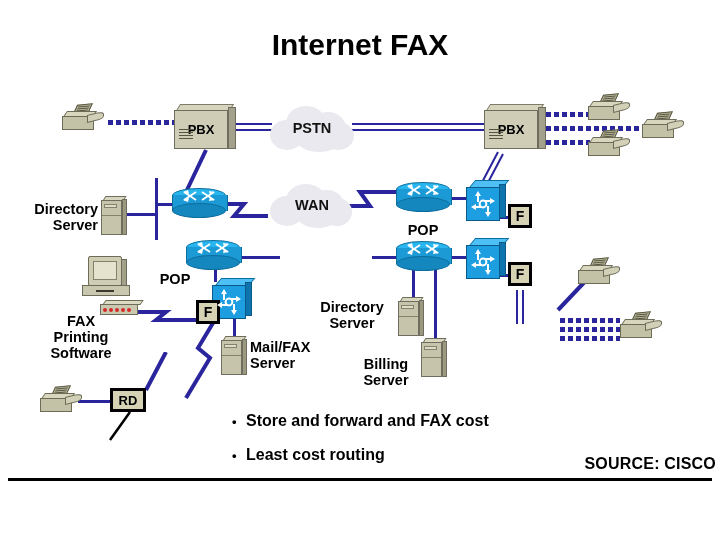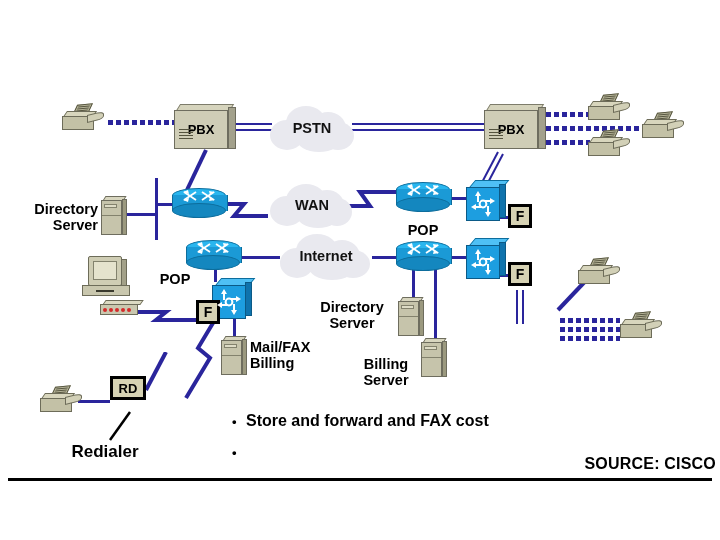--- a/index.html
+++ b/index.html
@@ -293,20 +293,21 @@
     height: 3px;
     background: #000;
   }
   .leader { position: absolute; }
 </style>
 </head>
 <body>
 
 <div id="slide">
 
+  <div id="title">Internet FAX</div>
 
   <div class="dash" style="left:108px; top:120px; width:68px;"></div>
 
   <div class="dbl" style="left:234px; top:123px; width:38px; height:9px;">
     <i style="top:0;"></i>
       <i style="top:6px;"></i>
   </div>
 
   <div class="dbl" style="left:352px; top:123px; width:132px; height:9px;">
     <i style="top:0;"></i>
@@ -400,28 +401,20 @@
 
   <div class="cloud-wrap" style="left:268px; top:182px; width:88px; height:46px;">
     <div class="c" style="left:2px;  top:14px; width:34px; height:30px;"></div>
     <div class="c" style="left:18px; top:2px;  width:40px; height:32px;"></div>
     <div class="c" style="left:42px; top:8px;  width:34px; height:30px;"></div>
     <div class="c" style="left:28px; top:18px; width:44px; height:28px;"></div>
     <div class="c" style="left:54px; top:16px; width:30px; height:28px;"></div>
     <div class="ctext" style="top:16px;">WAN</div>
   </div>
 
-  <div class="cloud-wrap" style="left:278px; top:232px; width:96px; height:48px;">
-    <div class="c" style="left:2px;  top:16px; width:34px; height:30px;"></div>
-    <div class="c" style="left:18px; top:2px;  width:42px; height:34px;"></div>
-    <div class="c" style="left:46px; top:8px;  width:36px; height:32px;"></div>
-    <div class="c" style="left:30px; top:20px; width:48px; height:28px;"></div>
-    <div class="c" style="left:58px; top:18px; width:34px; height:28px;"></div>
-    <div class="ctext" style="top:17px;">Internet</div>
-  </div>
 
 
   <div class="pbx" style="left:174px; top:104px;">
     <div class="top"></div>
     <div class="side"></div>
     <div class="face"></div>
     <div class="ptxt">PBX</div>
     <div class="vents">
       <i></i>
         <i></i>
@@ -585,21 +578,21 @@
       <circle cx="14" cy="14" r="3.4" fill="none" stroke="#ffffff" stroke-width="2"></circle>
     </svg>
   </div>
 
   <div class="fbox" style="left:508px; top:204px; width:24px; height:24px;">F</div>
 
   <div class="fbox" style="left:508px; top:262px; width:24px; height:24px;">F</div>
 
   <div class="fbox" style="left:196px; top:300px; width:24px; height:24px;">F</div>
 
-  <div class="fbox" style="left:110px; top:376px; width:36px; height:24px; font-size:13px;">RD</div>
+  <div class="fbox" style="left:110px; top:388px; width:36px; height:24px; font-size:13px;">RD</div>
 
   <div class="server" style="left:101px; top:196px;">
     <div class="stop"></div>
     <div class="sside"></div>
     <div class="sface"></div>
     <div class="sl"></div>
     <div class="sdiv"></div>
   </div>
 
   <div class="server" style="left:221px; top:336px;">
@@ -727,42 +720,45 @@
         <i></i>
         <i></i>
         <i></i>
         <i></i>
     </div>
   </div>
 
   <div class="label left" style="left:10px; top:201px; width:88px;">Directory
 Server</div>
 
+  <div class="label" style="left:38px; top:313px; width:86px;">FAX
+Printing
+Software</div>
 
   <div class="label" style="left:152px; top:271px; width:46px;">POP</div>
 
   <div class="label" style="left:400px; top:222px; width:46px;">POP</div>
 
   <div class="label lft" style="left:250px; top:339px; width:90px;">Mail/FAX
-Billing</div>
+Server</div>
 
   <div class="label" style="left:308px; top:299px; width:88px;">Directory
 Server</div>
 
   <div class="label" style="left:352px; top:356px; width:68px;">Billing
 Server</div>
 
-  <div class="label" style="left:40px; top:444px; width:130px; font-size:17px;">Redialer</div>
 
   <div class="bullets">
     <div class="bullet">
       <span class="dot">•</span>
       <span>Store and forward and FAX cost</span>
     </div>
     <div class="bullet">
       <span class="dot">•</span>
+      <span>Least cost routing</span>
     </div>
   </div>
 
   <div id="source">SOURCE: CISCO</div>
   <div id="baserule"></div>
 
 </div>
 
 </body></html>

